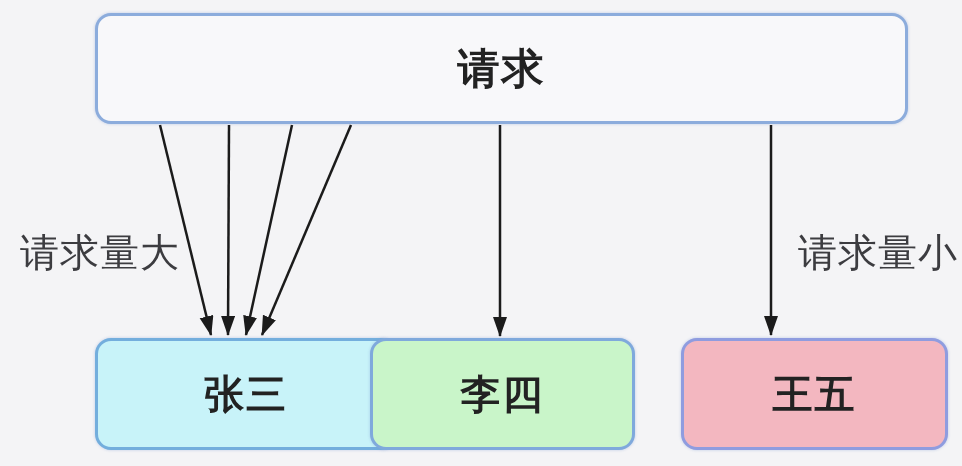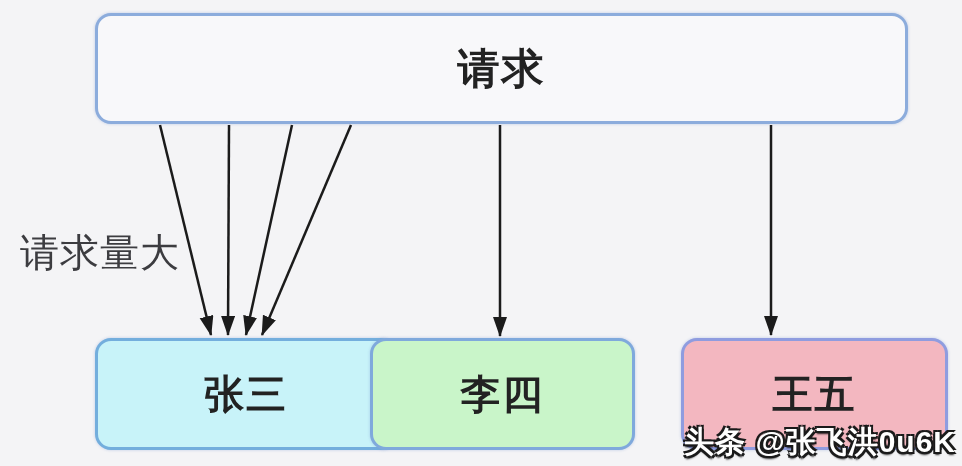--- a/index.html
+++ b/index.html
@@ -100,28 +100,28 @@
         <line x1="229" y1="125" x2="228" y2="335" stroke="#1b1b1b" stroke-width="2.5" marker-end="url(#arrowhead)"></line>
         <line x1="292" y1="125" x2="246" y2="335" stroke="#1b1b1b" stroke-width="2.5" marker-end="url(#arrowhead)"></line>
         <line x1="351" y1="125" x2="262" y2="335" stroke="#1b1b1b" stroke-width="2.5" marker-end="url(#arrowhead)"></line>
         <line x1="500" y1="125" x2="500" y2="336" stroke="#1b1b1b" stroke-width="2.5" marker-end="url(#arrowhead)"></line>
         <line x1="771" y1="125" x2="771" y2="335" stroke="#1b1b1b" stroke-width="2.5" marker-end="url(#arrowhead)"></line>
       </g>
   </svg>
 
   <div class="side-label side-label-left">请求量大</div>
 
+  <div class="side-label side-label-right">请求量小</div>
 
   <div class="node server server-0" style="background: rgb(200, 243, 249); border-color: rgb(115, 174, 221);">
     <span>张三</span>
   </div>
 
   <div class="node server server-1" style="background: rgb(201, 245, 201); border-color: rgb(127, 169, 220);">
     <span>李四</span>
   </div>
 
   <div class="node server server-2" style="background: rgb(243, 183, 192); border-color: rgb(143, 156, 223); margin-left: 40px;">
     <span>王五</span>
   </div>
 
-  <div class="watermark">头条 @张飞洪0u6K</div>
 
 </div>
 
 </body></html>

